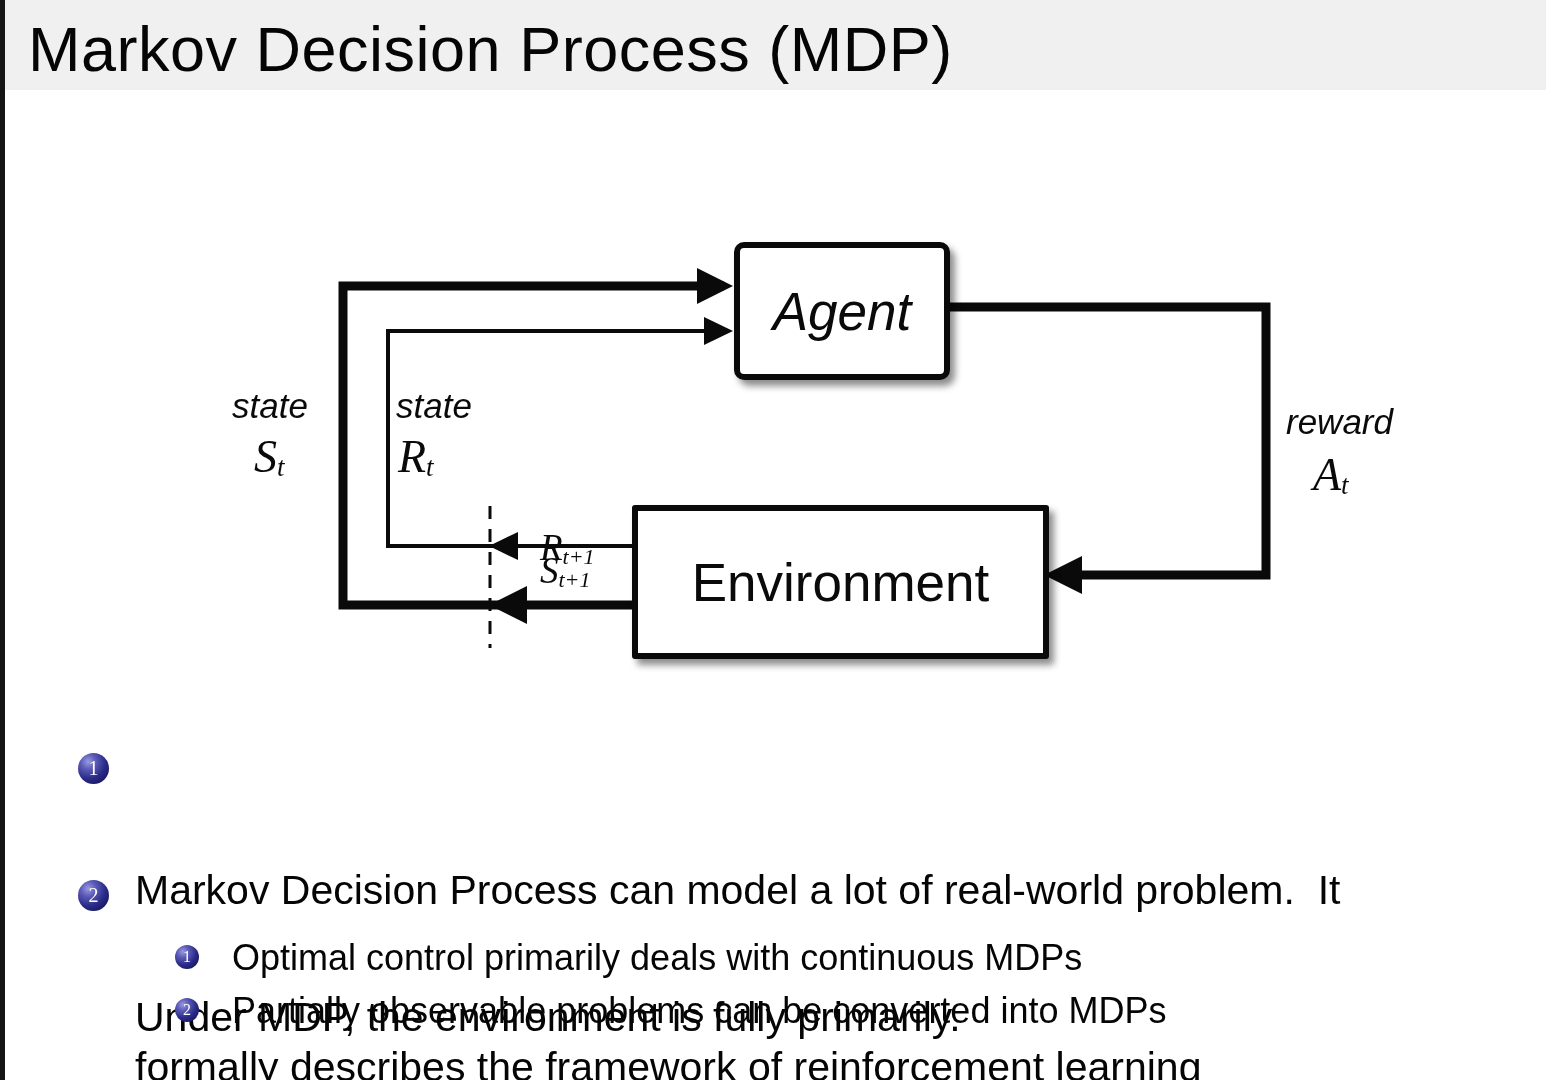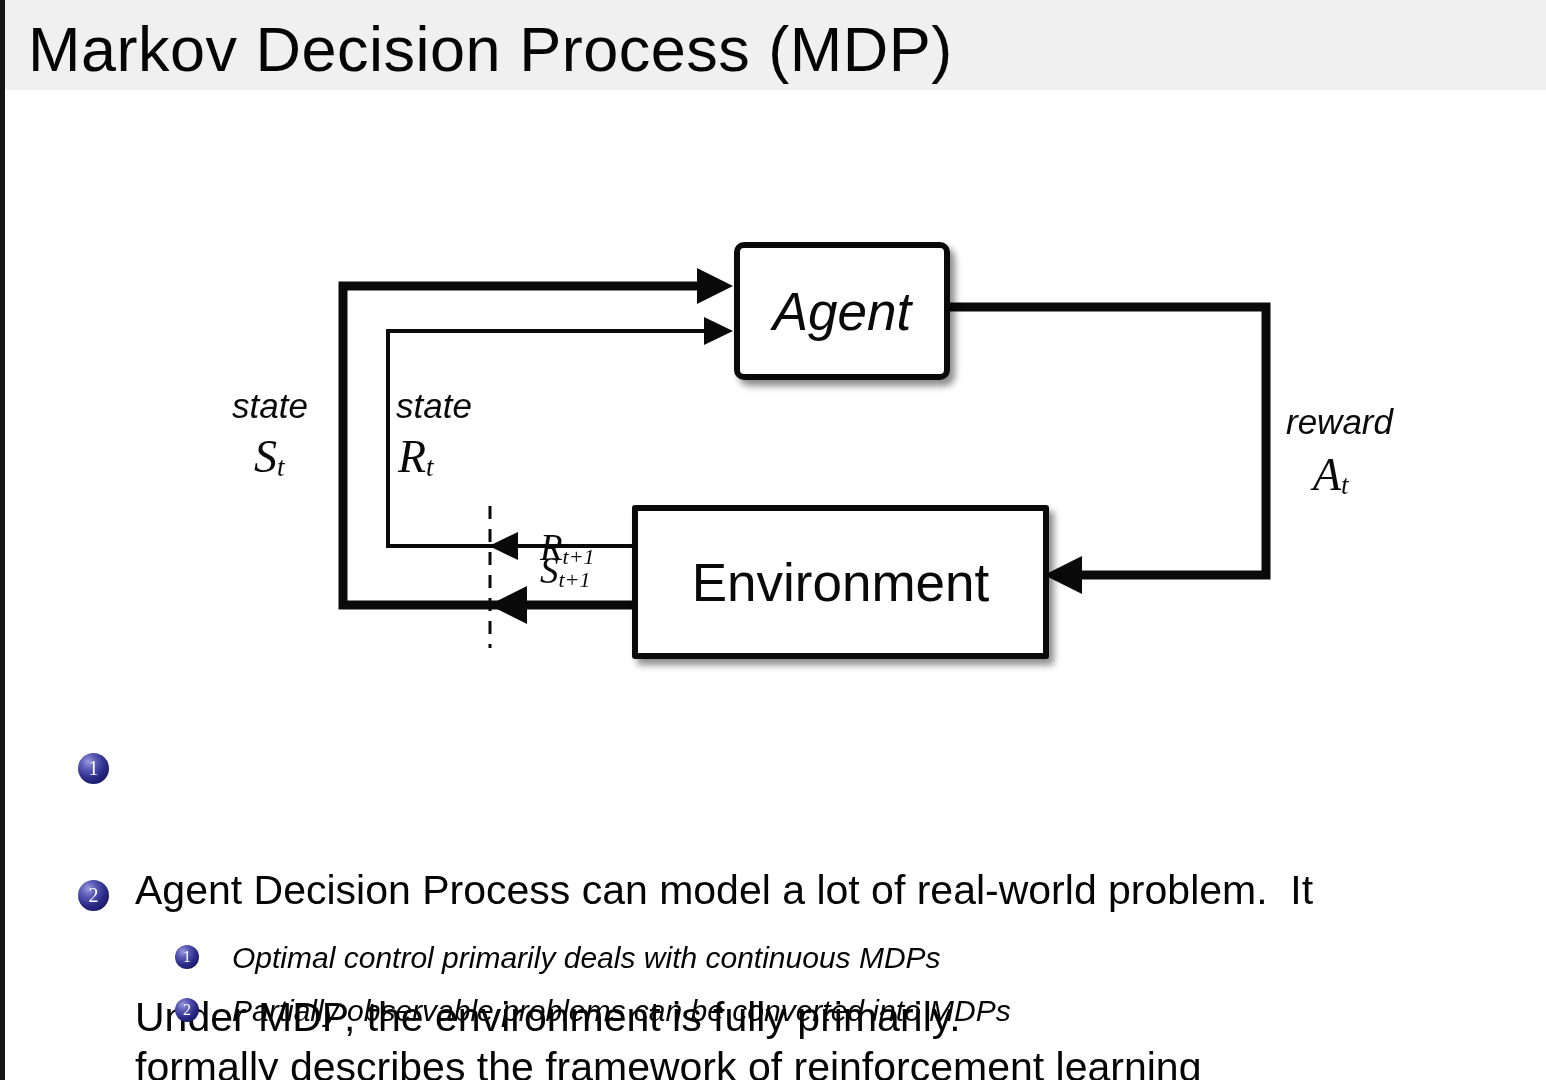--- a/index.html
+++ b/index.html
@@ -48,21 +48,21 @@
   .ball {
     border-radius:50%;
     background:radial-gradient(circle at 33% 28%, #9a9ade 0%, #5c5cb8 25%, #2c2c8a 55%, #14145e 85%, #0d0d4a 100%);
     color:#ffffff; display:flex; align-items:center; justify-content:center;
     flex:0 0 auto; font-family:"Liberation Serif", serif;
   }
   .ball.l1 { width:31px; height:31px; font-size:20px; }
   .ball.l2 { width:24px; height:24px; font-size:16px; }
   .btext { white-space:pre; color:#050505; }
   .l1text { font-size:41px; line-height:59px; margin-left:26px; }
-  .l2text { font-size:30px; line-height:44px; margin-left:33px;font-style:italic; }
+  .l2text { font-size:36px; line-height:44px; margin-left:33px; }
   #bullet1 { left:78px;  top:743px; }
   #bullet1 .ball { margin-top:10px; }
   #bullet2 { left:78px;  top:870px; }
   #bullet2 .ball { margin-top:10px; }
   #sub1    { left:175px; top:936px; }
   #sub1 .ball { margin-top:9px; }
   #sub2    { left:175px; top:989px; }
   #sub2 .ball { margin-top:9px; }
 </style>
 </head>
@@ -107,21 +107,21 @@
 
   <div class="diag-label" style="left:1286px; top:402px;">reward</div>
   <div class="math" style="left:1289px; top:448px;margin-left:24px;"><span class="base">A</span><sub>t</sub></div>
 
   <div class="math small" style="left:540px; top:494px;margin-top:32px;"><span class="base">R</span><sub>t+1</sub></div>
   <div class="math small" style="left:540px; top:549px;"><span class="base">S</span><sub>t+1</sub></div>
 
   <div class="row" id="bullet1">
     <span class="ball l1">1</span>
     <div class="btext l1text">
-      <div>Agent Decision Process can model a lot of real-world problem.  It</div>
+      <div>Markov Decision Process can model a lot of real-world problem.  It</div>
       <div>formally describes the framework of reinforcement learning</div>
     </div>
   </div>
 
   <div class="row" id="bullet2">
     <span class="ball l1">2</span>
     <div class="btext l1text">
       <div>Under MDP, the environment is fully primarily.</div>
     </div>
   </div>

